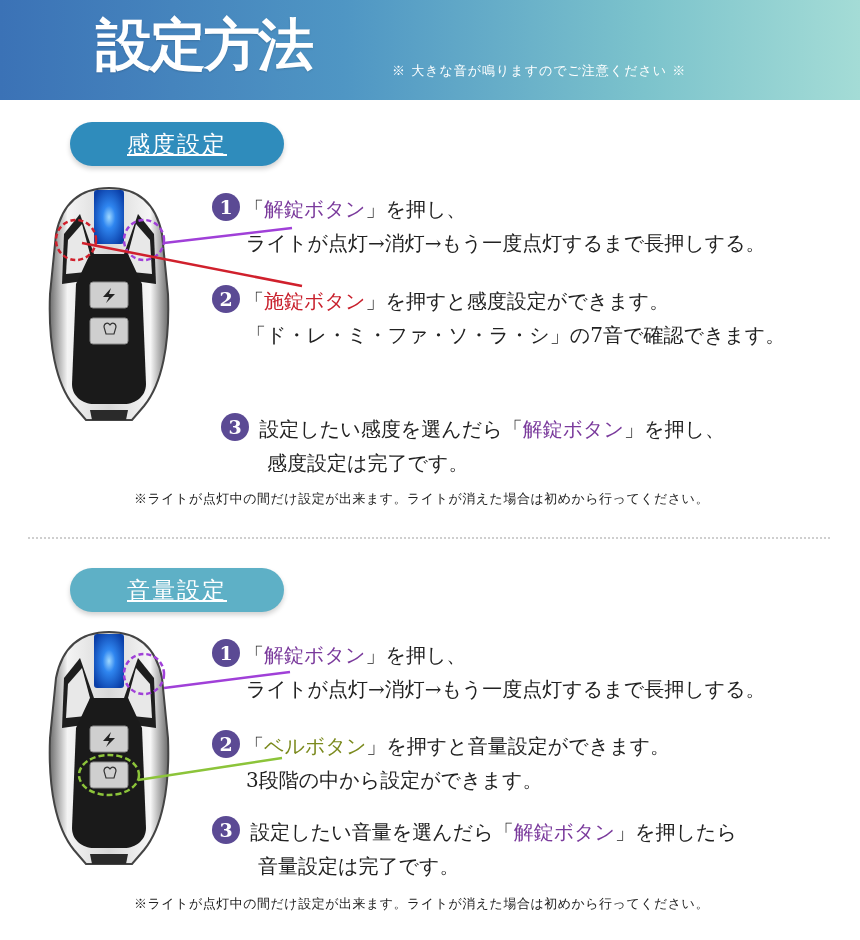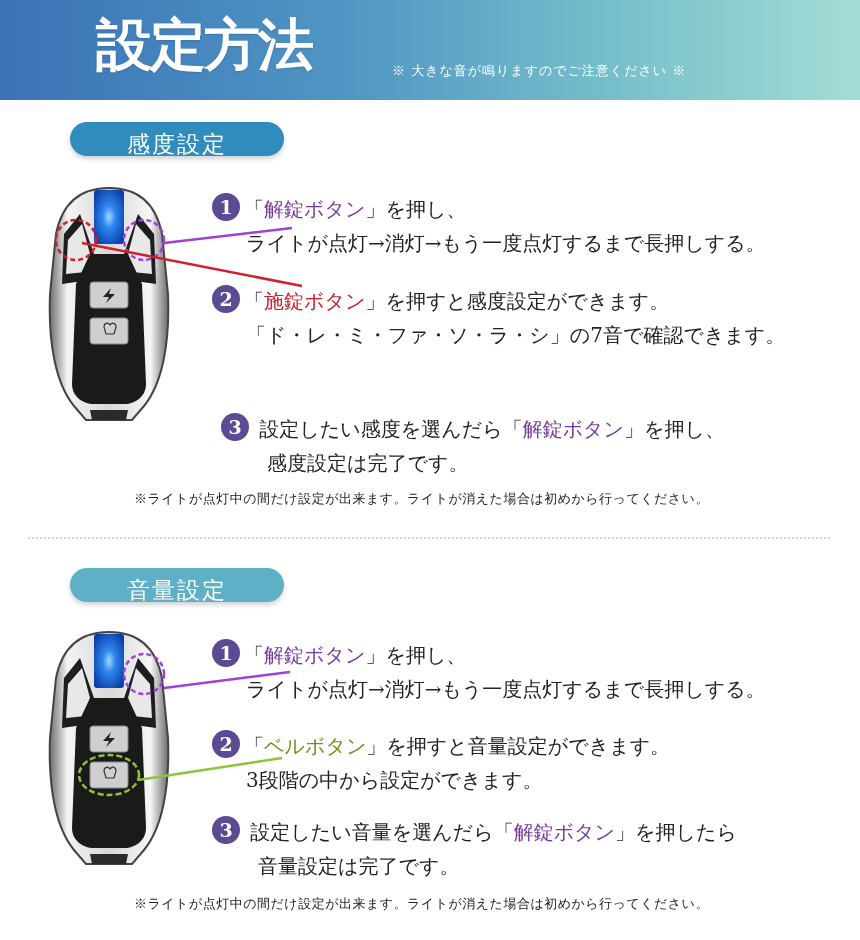--- a/index.html
+++ b/index.html
@@ -15,23 +15,24 @@
     font-size: 56px; font-weight: bold; color: #ffffff; letter-spacing: -2px;
     font-family: "DejaVu Serif", serif;
     text-shadow: 0 1px 2px rgba(0,0,0,0.15);
   }
   .header-note {
     position: absolute; left: 392px; top: 62px;
     font-size: 13px; color: #ffffff; letter-spacing: 1px;
   }
 
   .pill {
-    position: absolute; width: 214px; height: 34px; border-radius: 22px;
+    position: absolute; width: 214px; height: 44px; border-radius: 22px;
     color: #fff; font-size: 23px; text-align: center; line-height: 44px; letter-spacing: 2px;
     box-shadow: 0 3px 5px rgba(0,0,0,0.18);
+    text-decoration: underline;
   }
   .pill.s1 { left: 70px; top: 122px; background: #2f8cbc; }
   .pill.s2 { left: 70px; top: 568px; background: #5eb0c6; }
 
   .step { position: absolute; font-size: 20px; line-height: 34px; color: #222; white-space: nowrap; }
   .num {
     display: inline-block; width: 28px; height: 28px; border-radius: 50%;
     background: #5b4a94; color: #fff; font-size: 19px; font-weight: bold;
     text-align: center; line-height: 28px; vertical-align: 2px; margin-right: 4px;
   }

